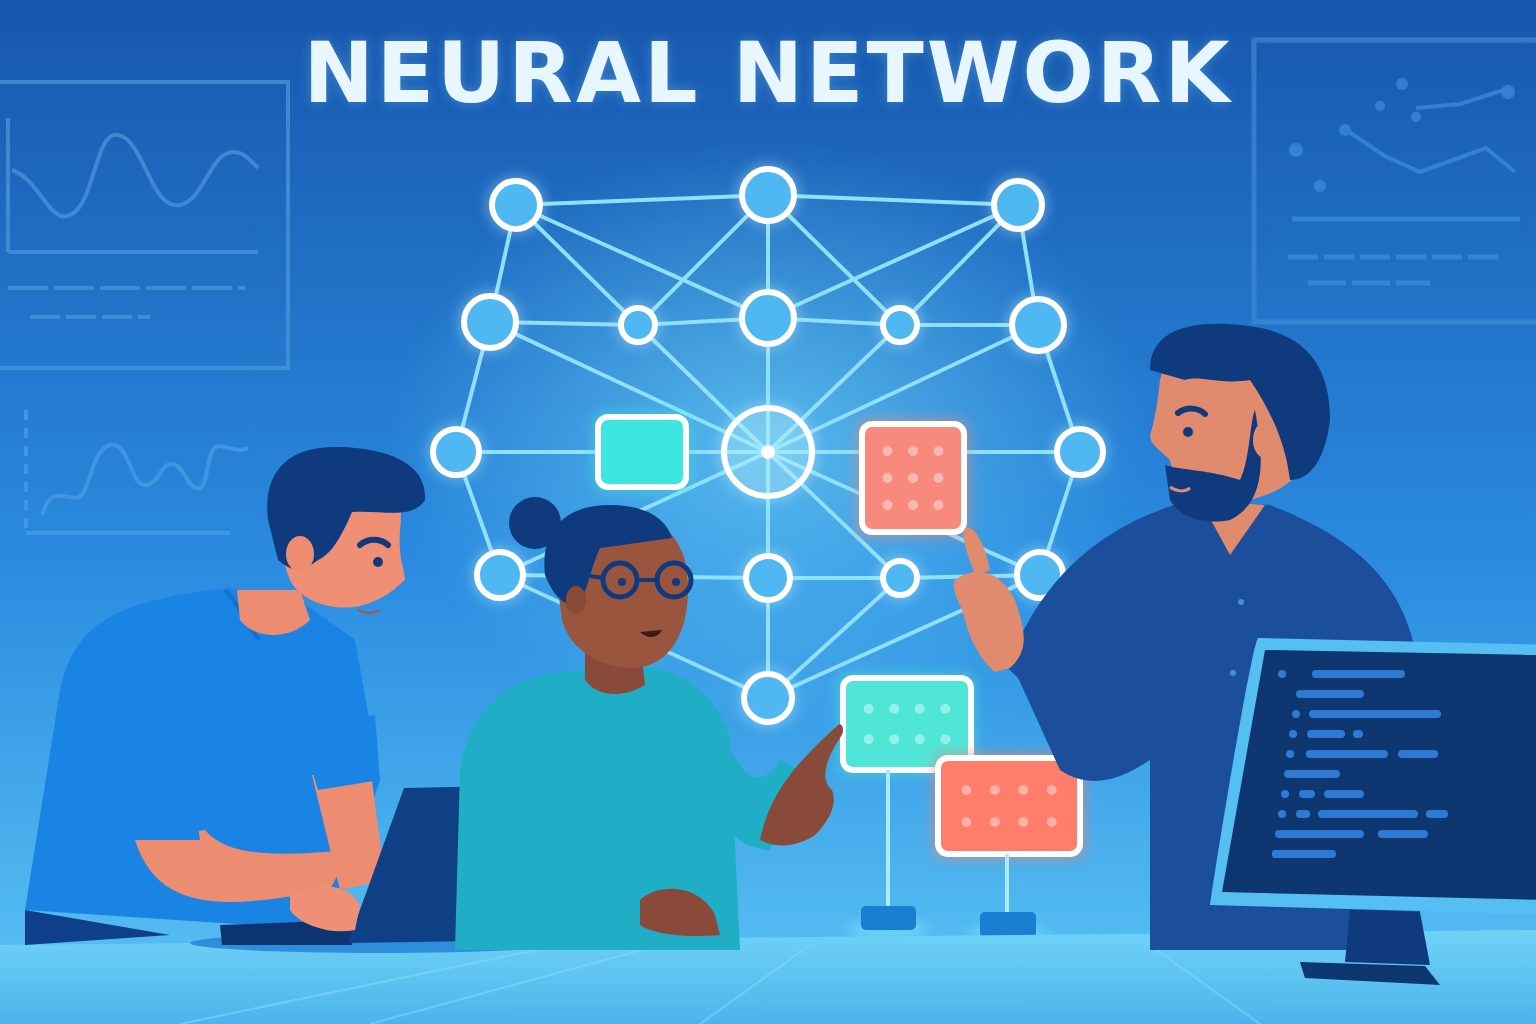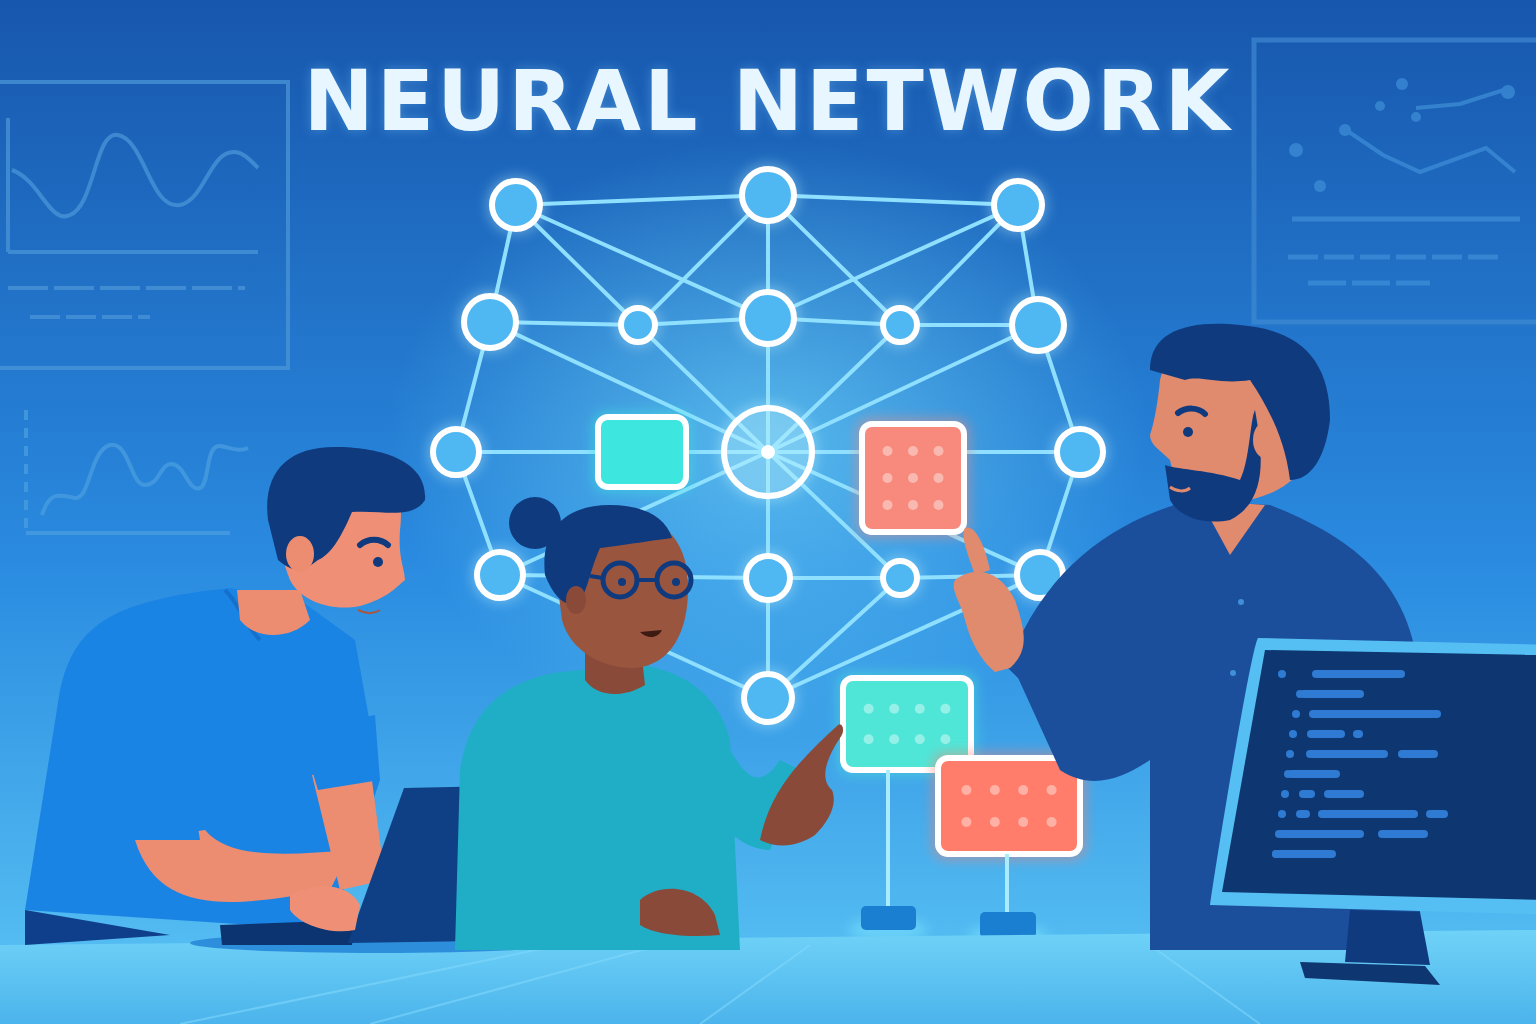--- a/index.html
+++ b/index.html
@@ -4,21 +4,21 @@
   <style>
     html, body { margin: 0; padding: 0; }
     body {
       width: 1536px; height: 1024px; overflow: hidden;
       background: #1f6fc4;
       font-family: "DejaVu Sans", "Liberation Sans", sans-serif;
     }
     .stage { position: relative; width: 1536px; height: 1024px; }
     .stage svg { position: absolute; left: 0; top: 0; }
     .title {
-      position: absolute; left: 0; right: 0; top: 52px;
+      position: absolute; left: 0; right: 0; top: 24px;
       text-align: center;
       font-family: "DejaVu Sans", "Liberation Sans", sans-serif;
       font-weight: bold; font-size: 84px; letter-spacing: 3px;
       color: #e8f7ff;
       text-shadow: 0 0 12px rgba(140,210,255,0.35);
     }
   </style>
 </head>
 <body>
 

